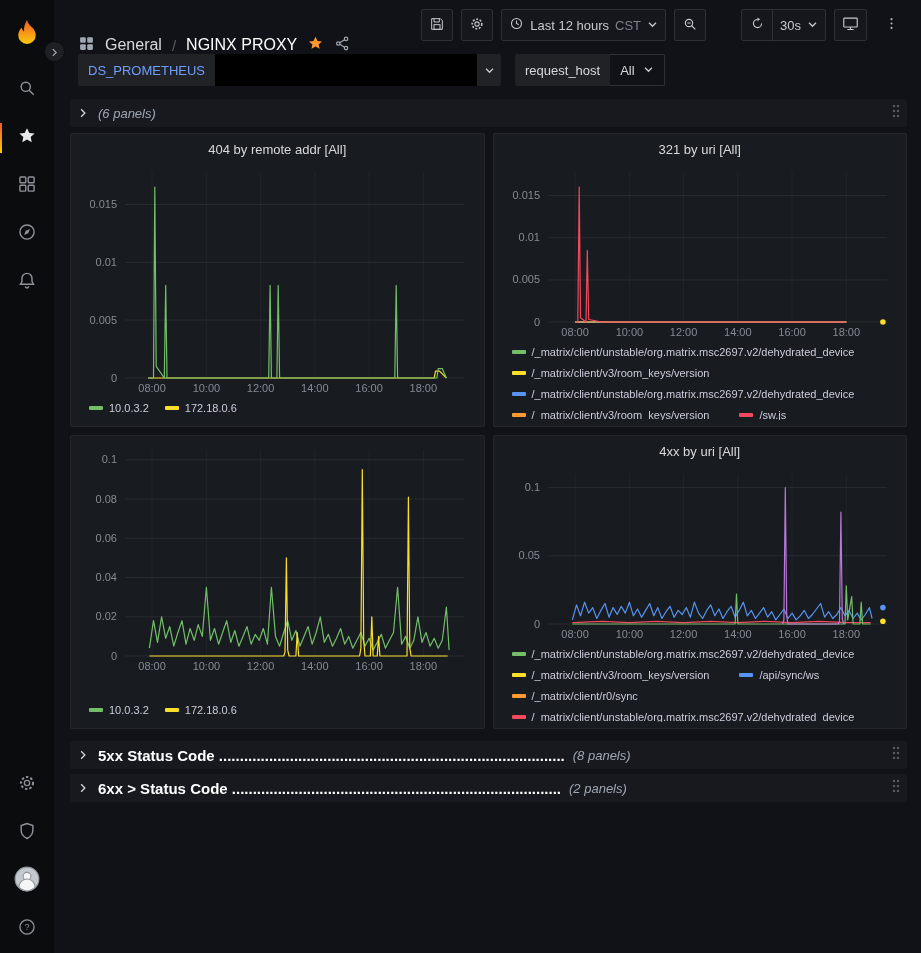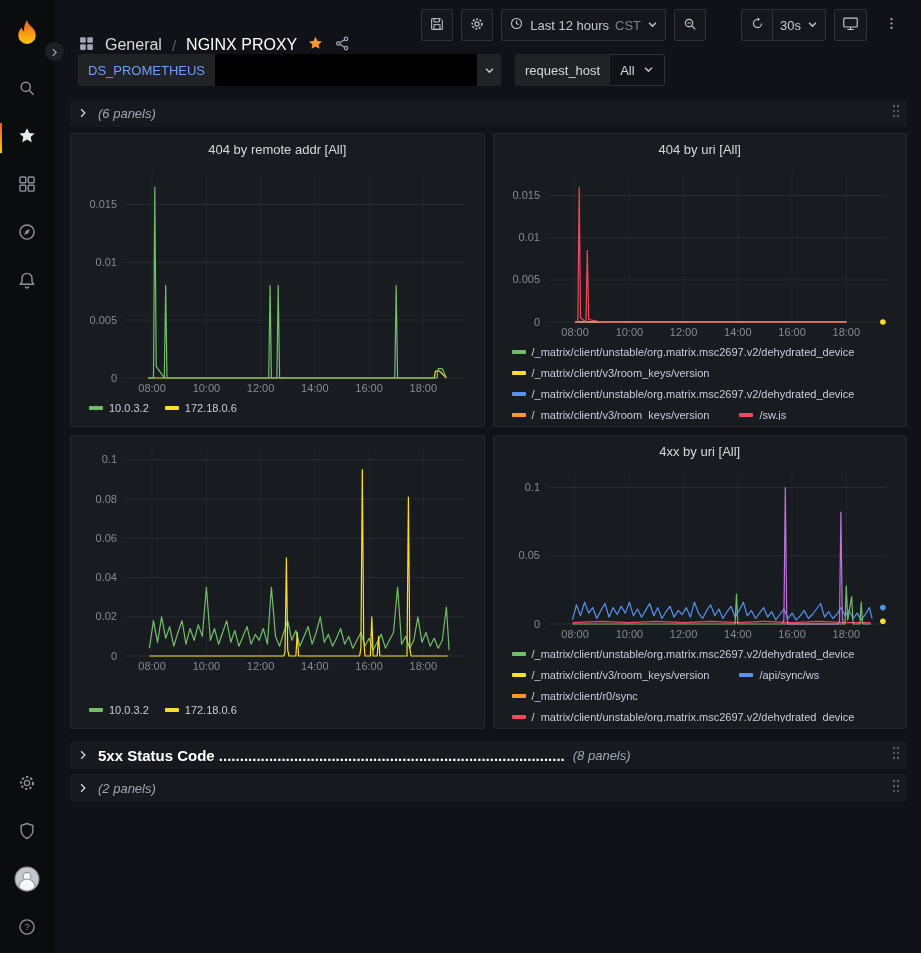--- a/index.html
+++ b/index.html
@@ -353,21 +353,21 @@
                 <span class="legend-swatch" style="background: rgb(115, 191, 105);"></span>
                 <span>10.0.3.2</span>
               </div>
               <div class="legend-item">
                 <span class="legend-swatch" style="background: rgb(250, 222, 42);"></span>
                 <span>172.18.0.6</span>
               </div>
             </div>
         </div>
         <div class="panel">
-          <div class="panel-title">404 by uri [All]</div>
+          <div class="panel-title">321 by uri [All]</div>
           <div class="chart"><svg width="397" height="178">
                 <line x1="46" y1="160.0" x2="385" y2="160.0" stroke="rgba(255,255,255,0.07)"></line>
                 <text x="38" y="163.5" text-anchor="end" class="tick">0</text>
                 <line x1="46" y1="117.9" x2="385" y2="117.9" stroke="rgba(255,255,255,0.07)"></line>
                 <text x="38" y="121.4" text-anchor="end" class="tick">0.005</text>
                 <line x1="46" y1="75.7" x2="385" y2="75.7" stroke="rgba(255,255,255,0.07)"></line>
                 <text x="38" y="79.2" text-anchor="end" class="tick">0.01</text>
                 <line x1="46" y1="33.6" x2="385" y2="33.6" stroke="rgba(255,255,255,0.07)"></line>
                 <text x="38" y="37.1" text-anchor="end" class="tick">0.015</text>
                 <line x1="73.1" y1="10" x2="73.1" y2="160" stroke="rgba(255,255,255,0.04)"></line>
@@ -524,20 +524,21 @@
             </svg>
         </span>
       </div>
 
       <div class="row-header collapsed">
         <span class="chev">
           <svg width="10" height="10" viewBox="0 0 16 16" fill="none" stroke="#d8d9da" stroke-width="2">
               <path d="M5 2l6 6-6 6"></path>
             </svg>
         </span>
+        <span class="row-title">6xx &gt; Status Code ...............................................................................</span>
         <span class="row-count">(2 panels)</span>
         <span class="drag-handle">
           <svg width="10" height="16" viewBox="0 0 10 16" fill="#5a5d63">
               <circle cx="3" cy="3" r="1.2"></circle>
               <circle cx="7" cy="3" r="1.2"></circle>
               <circle cx="3" cy="8" r="1.2"></circle>
               <circle cx="7" cy="8" r="1.2"></circle>
               <circle cx="3" cy="13" r="1.2"></circle>
               <circle cx="7" cy="13" r="1.2"></circle>
             </svg>

